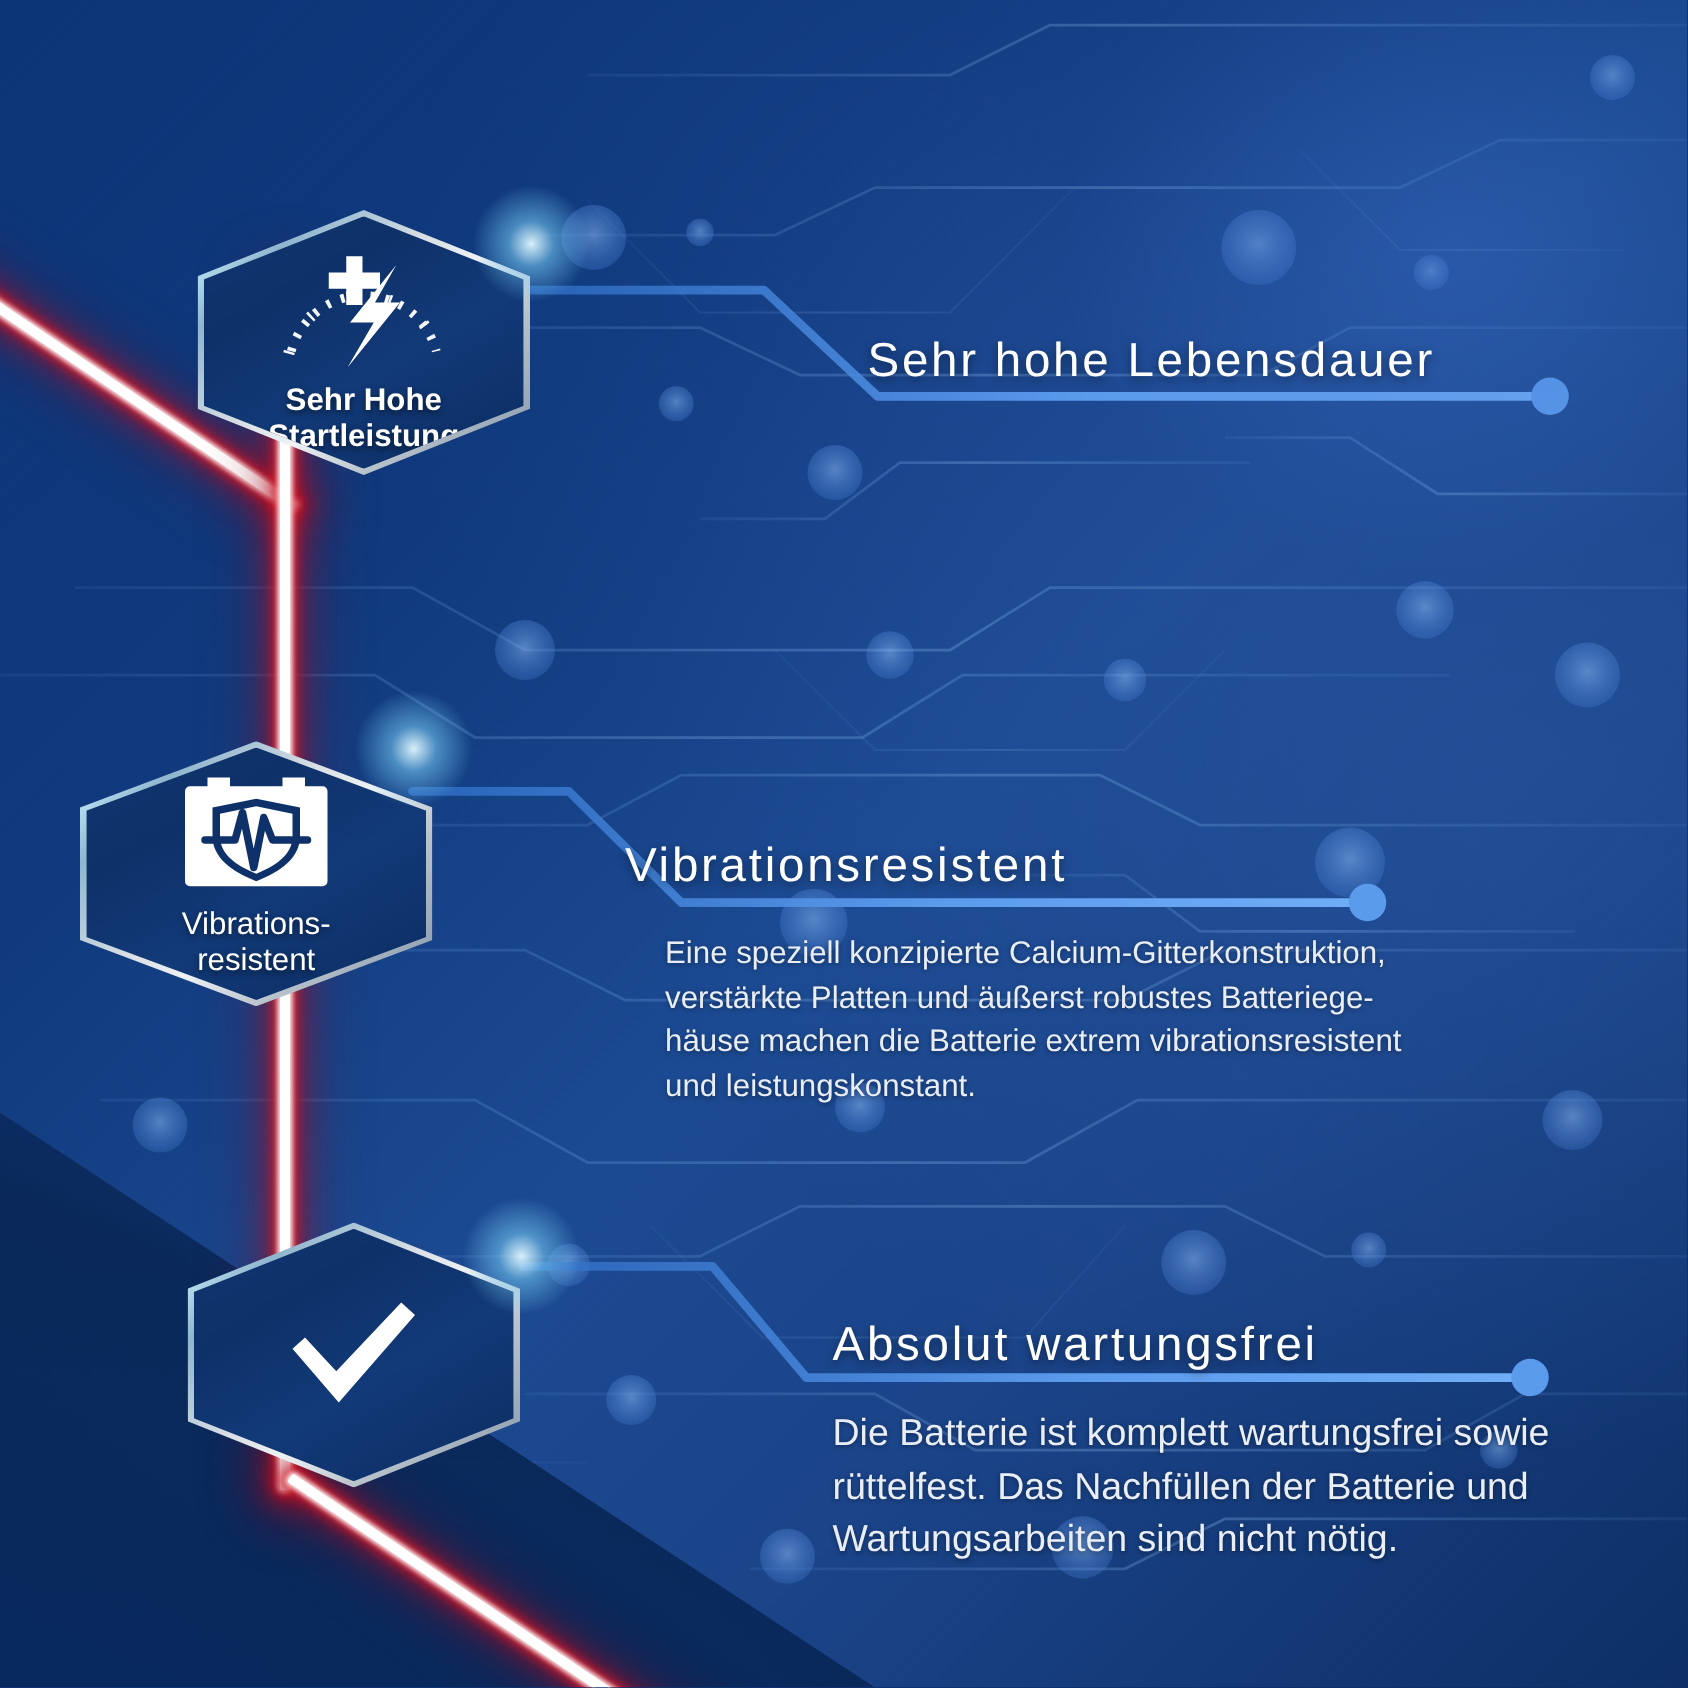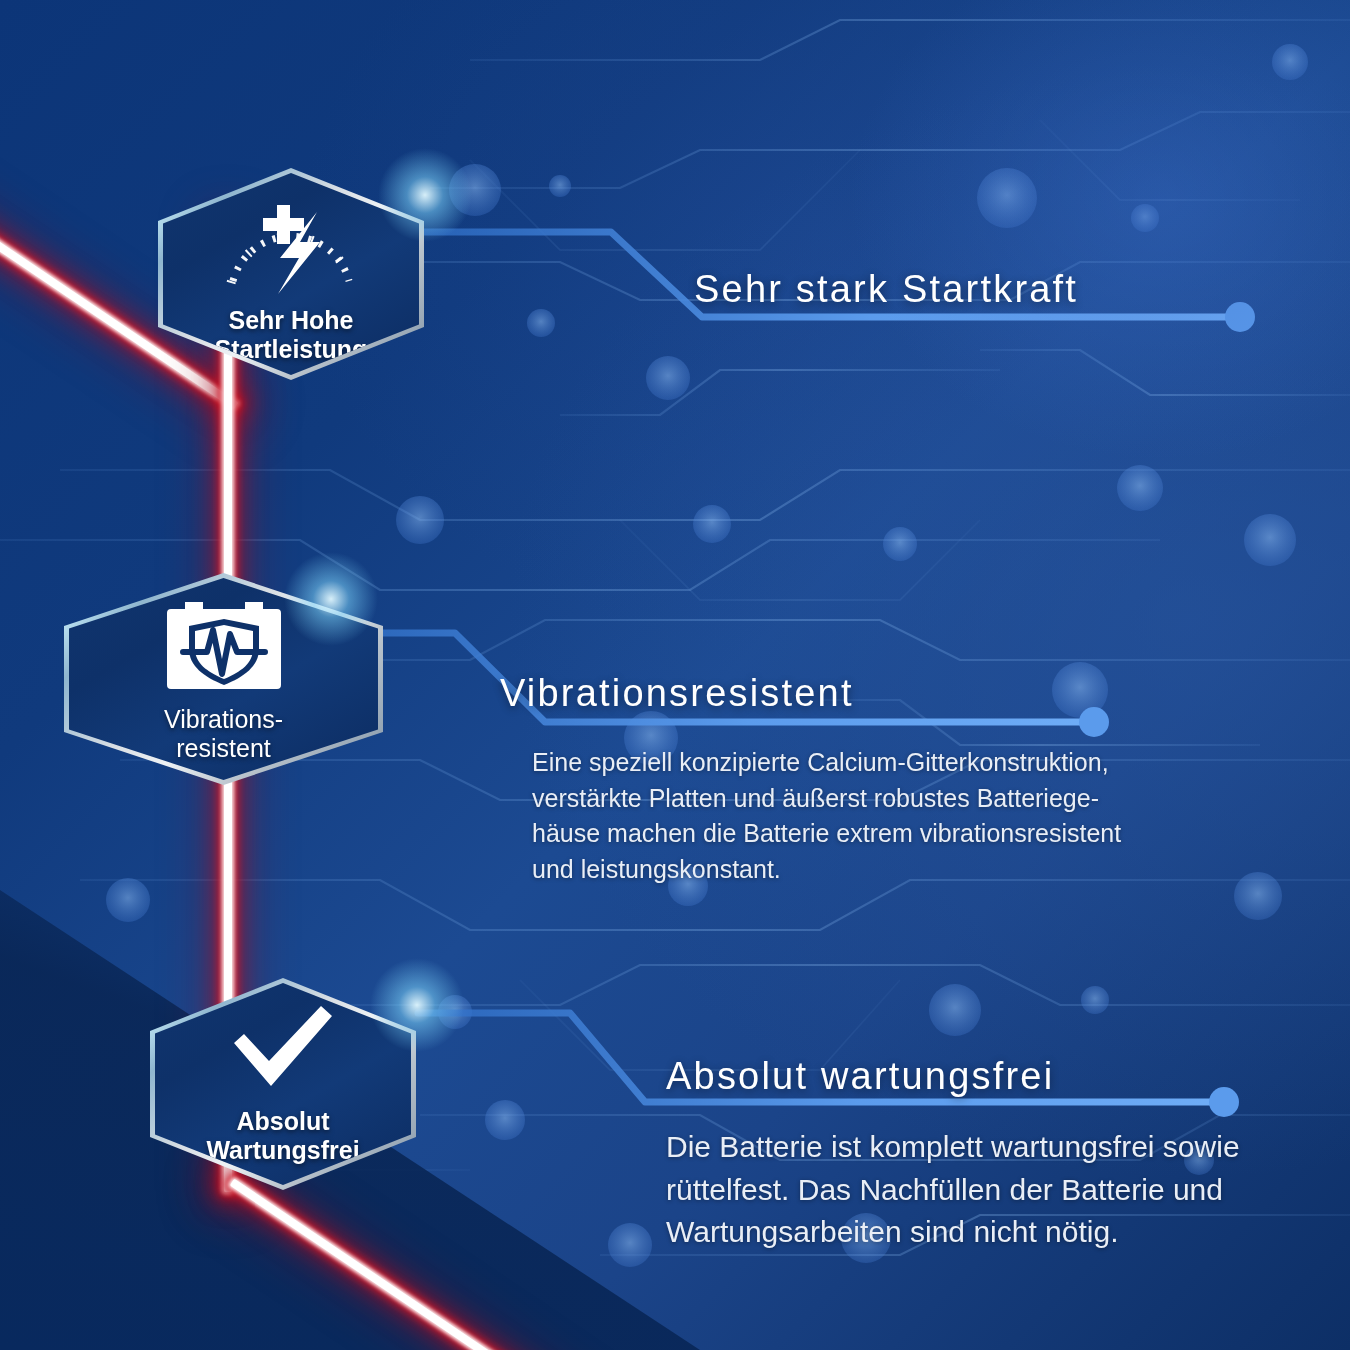--- a/index.html
+++ b/index.html
@@ -196,47 +196,45 @@
         </g>
         <path d="M47,34 h14 v-13 h13 v13 h14 v13 h-14 v13 h-13 v-13 h-14 z" fill="#ffffff"></path>
         <path d="M101,28 L64,74 L83,74 L62,110 L104,58 L84,58 Z" fill="#ffffff"></path>
       </svg>
       <div class="hex-label" style="font-size:25px;font-weight:700;margin-top:10px;">Sehr Hohe
 Startleistung</div>
     </div>
   </div>
   <div class="hex-spark" style="left:360px;top:130px;"></div>
 
-  <div class="hex" style="left:64px;top:573px;width:319px;height:212px;">
+  <div class="hex" style="left:64px;top:593px;width:282px;height:212px;">
     <div class="hex-inner">
       <svg class="hex-icon" width="122" height="98" viewBox="0 0 122 98">
         <path fill="#ffffff" d="M8,14 h14 v-7 h18 v7 h42 v-7 h18 v7 h14 a4,4 0 0 1 4,4 v72 a4,4 0 0 1 -4,4 h-106 a4,4 0 0 1 -4,-4 v-72 a4,4 0 0 1 4,-4 z"></path>
         <path fill="#0e3169" d="M61,24 L96,31 v23 c0,17 -15,28 -35,36 c-20,-8 -35,-19 -35,-36 v-23 z"></path>
         <path fill="#ffffff" d="M61,30 L90,36 v18 c0,14 -12,23 -29,30 c-17,-7 -29,-16 -29,-30 v-18 z"></path>
         <path fill="none" stroke="#0e3169" stroke-width="6" stroke-linecap="round" stroke-linejoin="round" d="M20,57 h24 l6,-22 l9,44 l8,-40 l7,18 h28"></path>
       </svg>
       <div class="hex-label" style="font-size:25px;font-weight:400;margin-top:12px;">Vibrations-
 resistent</div>
     </div>
   </div>
   <div class="hex-spark" style="left:266px;top:534px;"></div>
 
   <div class="hex" style="left:150px;top:978px;width:266px;height:212px;">
     <div class="hex-inner">
       <svg class="hex-icon" width="118" height="90" viewBox="0 0 118 90">
         <path fill="#ffffff" d="M10,40 L20,31 L45,58 L97,3 L108,13 L47,83 Z"></path>
       </svg>
-      <div class="hex-label" style="font-size:25px;font-weight:700;margin-top:14px;">Absolut
-Wartungsfrei</div>
     </div>
   </div>
   <div class="hex-spark" style="left:352px;top:940px;"></div>
 
   <div class="block" style="left:694px;top:268px;width:620px;">
-    <div class="blk-title" style="font-size:38px;">Sehr stark Startkraft</div>
+    <div class="blk-title" style="font-size:38px;">Sehr hohe Lebensdauer</div>
   </div>
 
   <div class="block" style="left:500px;top:672px;width:640px;">
     <div class="blk-title" style="font-size:38px;">Vibrationsresistent</div>
     <div class="blk-body" style="font-size:25px;margin-top:30px;margin-left:32px;">Eine speziell konzipierte Calcium-Gitterkonstruktion,
 verstärkte Platten und äußerst robustes Batteriege-
 häuse machen die Batterie extrem vibrationsresistent
 und leistungskonstant.</div>
   </div>
 

